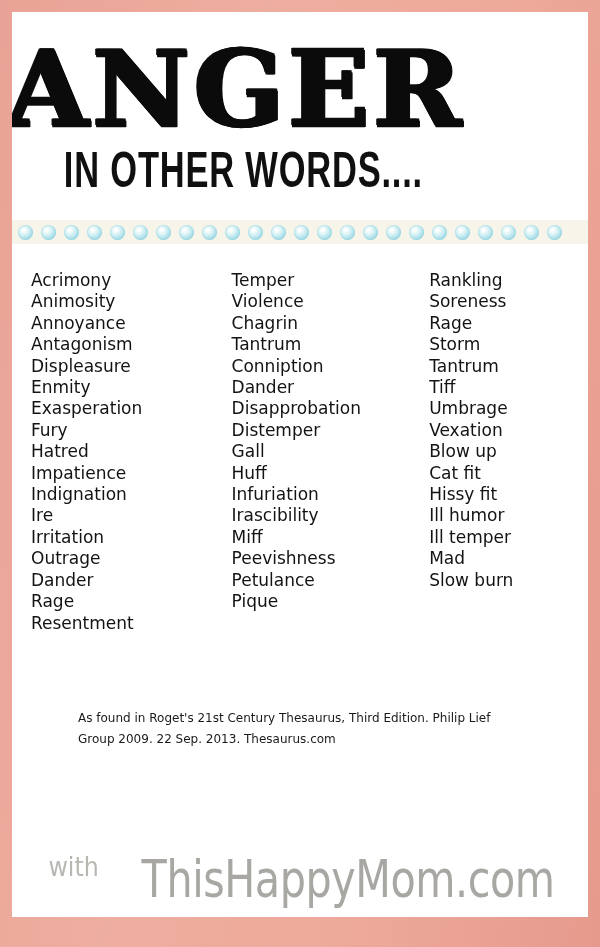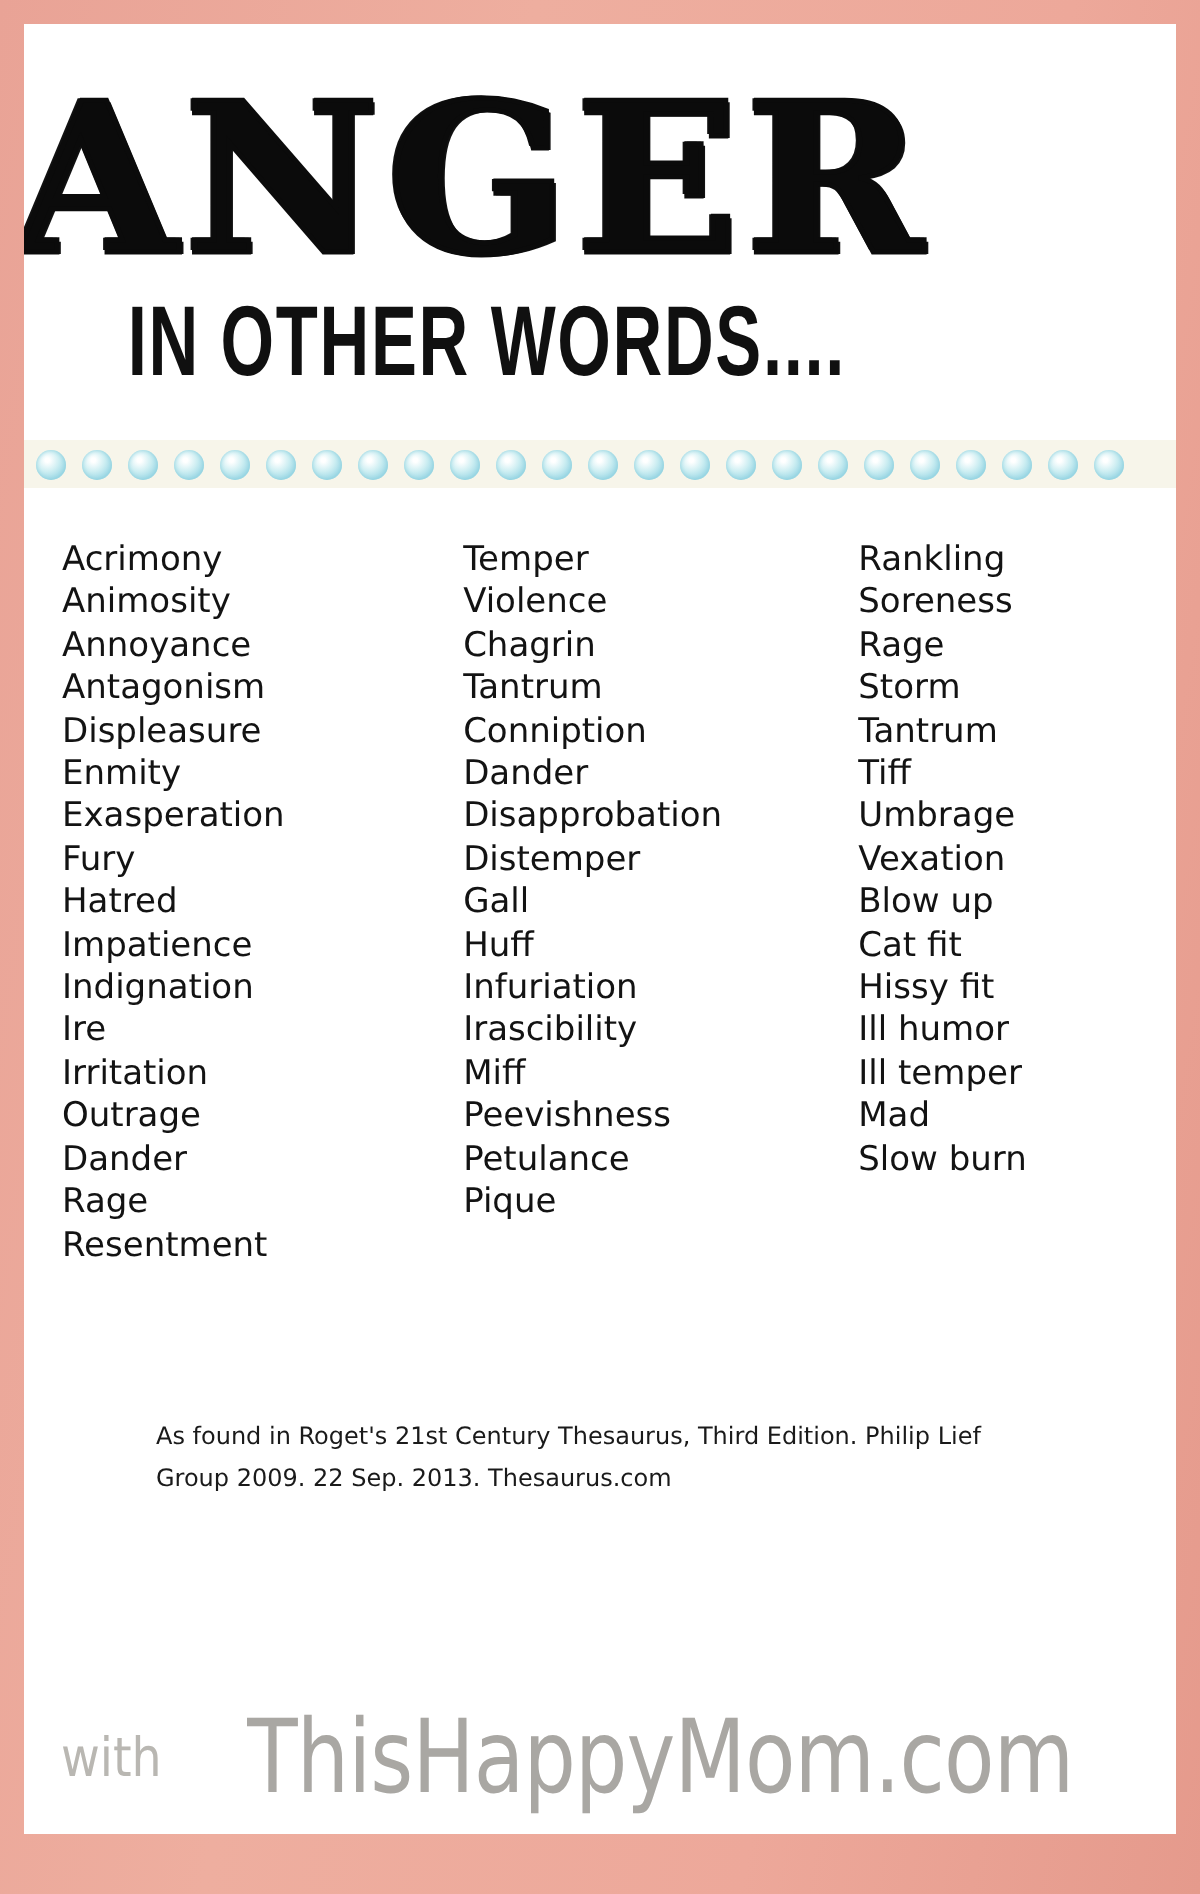--- a/index.html
+++ b/index.html
@@ -129,23 +129,23 @@
     color: #1a1a1a;
   }
 
   
   .footer {
     position: absolute;
     left: 0;
     right: 0;
     bottom: 10px;
     display: flex;
-    align-items: center;
+    align-items: flex-start;
     justify-content: flex-end;
-    padding-right: 18px;
+    padding-right: 0;
   }
   .footer-with {
     font-family: "DejaVu Sans", sans-serif;
     font-size: 27px;
     color: #b9b7b2;
     letter-spacing: 0px;
     transform: scaleX(0.88);
     transform-origin: right baseline;
     margin-right: 5px;
   }

